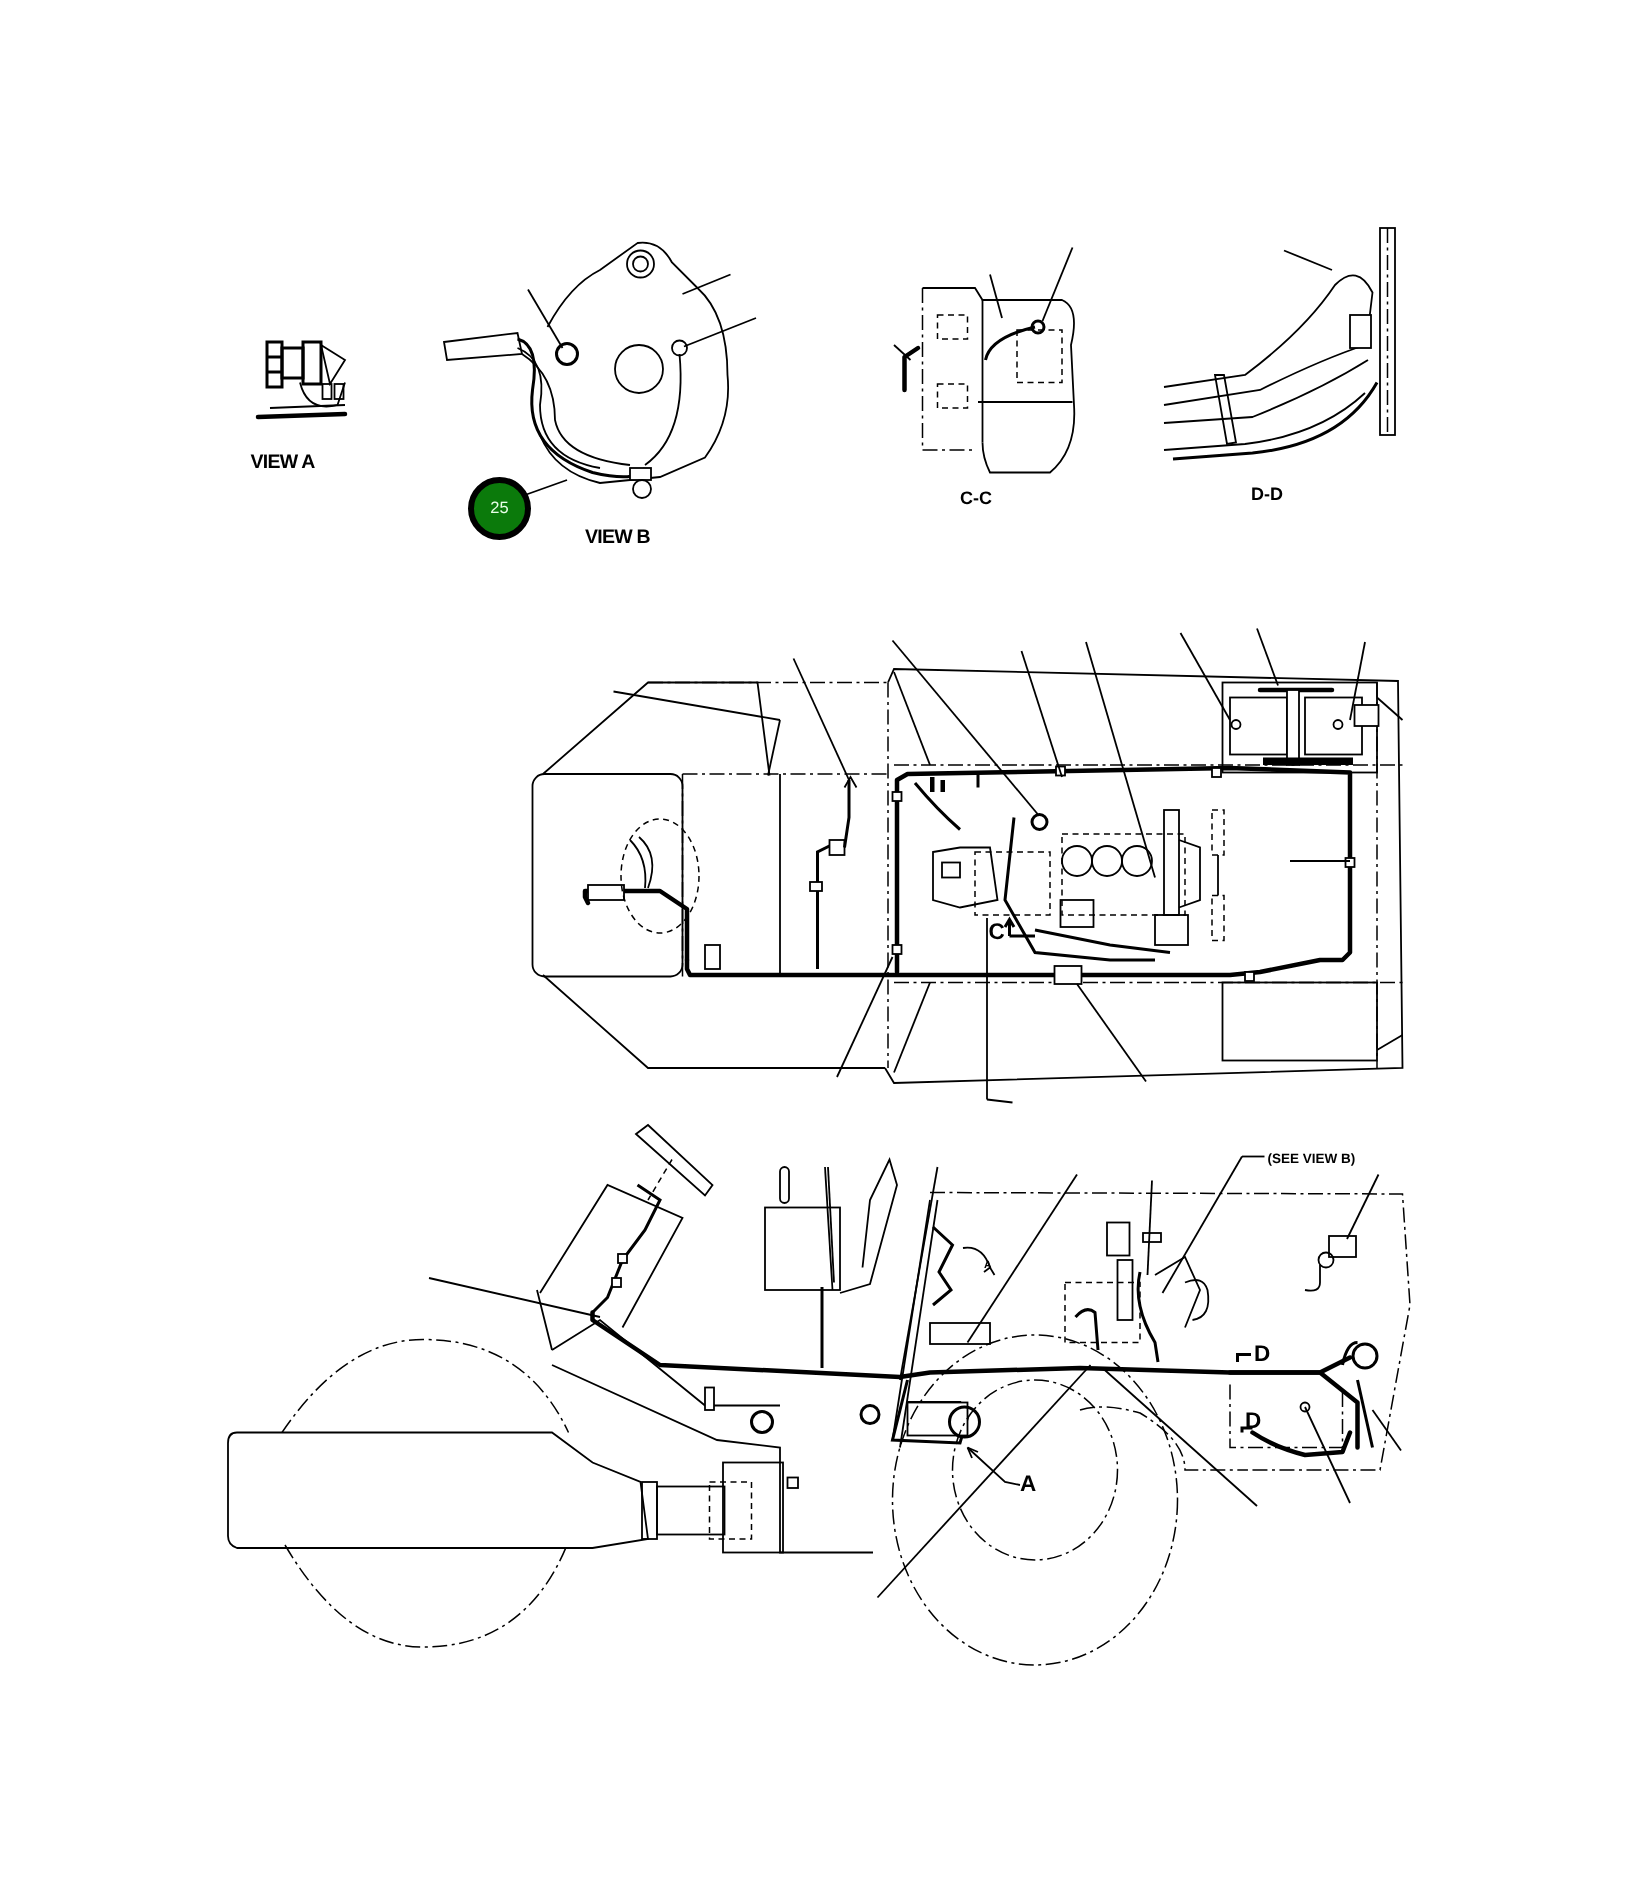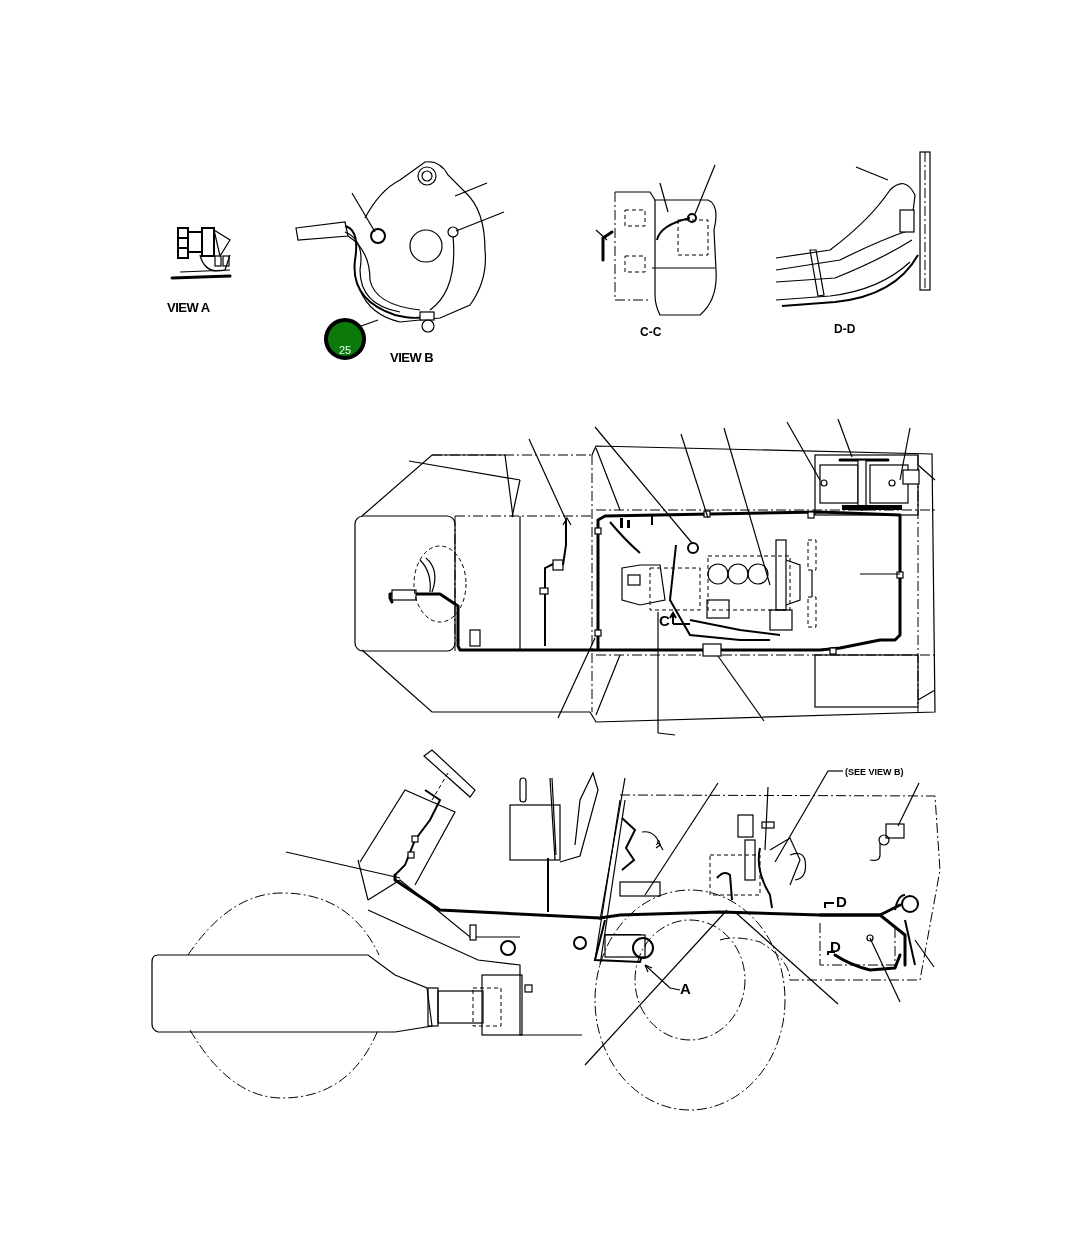--- a/index.html
+++ b/index.html
@@ -278,15 +278,15 @@
     <line class="s" x1="900" y1="1002" x2="870" y2="938"></line>
     <line class="s" x1="838" y1="1004" x2="735" y2="912"></line>
     <line class="s" x1="585" y1="1065" x2="727" y2="910"></line>
   </g>
   <text class="lbl note-lbl" x="845" y="775">(SEE VIEW B)</text>
   <text class="lbl callout-lbl" x="680" y="994">A</text>
   <text class="lbl callout-lbl" x="836" y="907">D</text>
   <text class="lbl callout-lbl" x="830" y="952">D</text>
 </svg>
 
-<div class="hotspot" style="left:324px; top:318px; width:42px; height:42px;align-items:flex-end;">
+<div class="hotspot" style="left:312px; top:318px; width:42px; height:42px;">
   <span>25</span>
 </div>
 
 </body></html>

